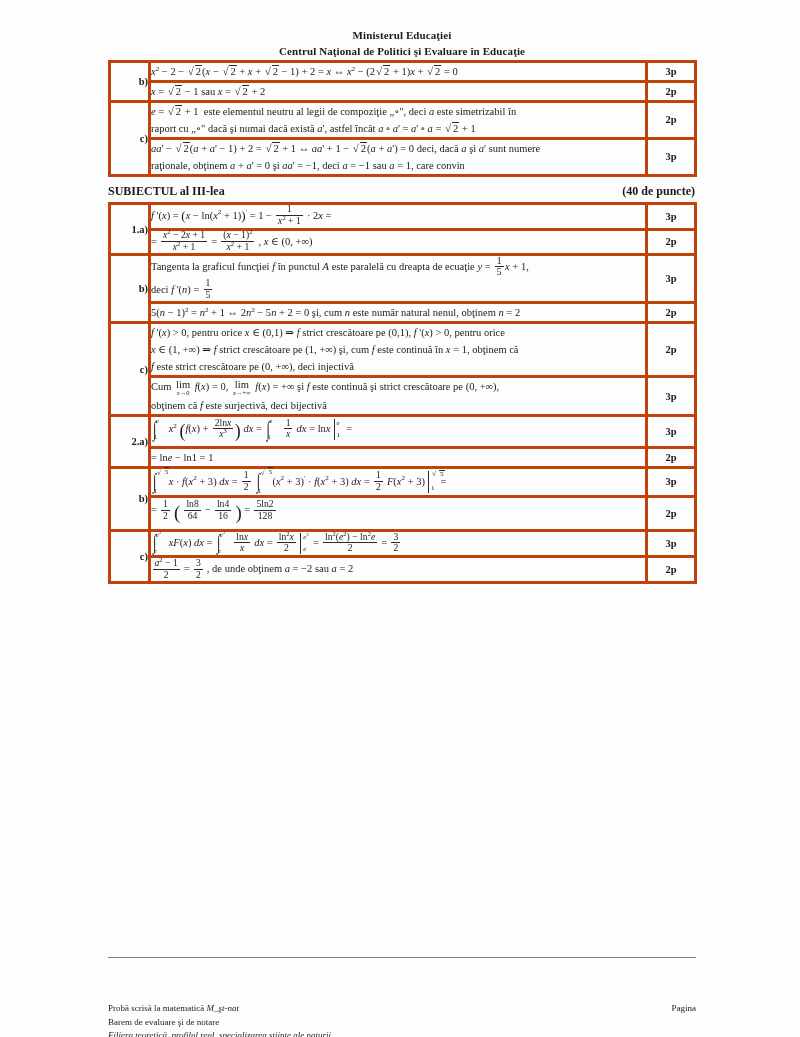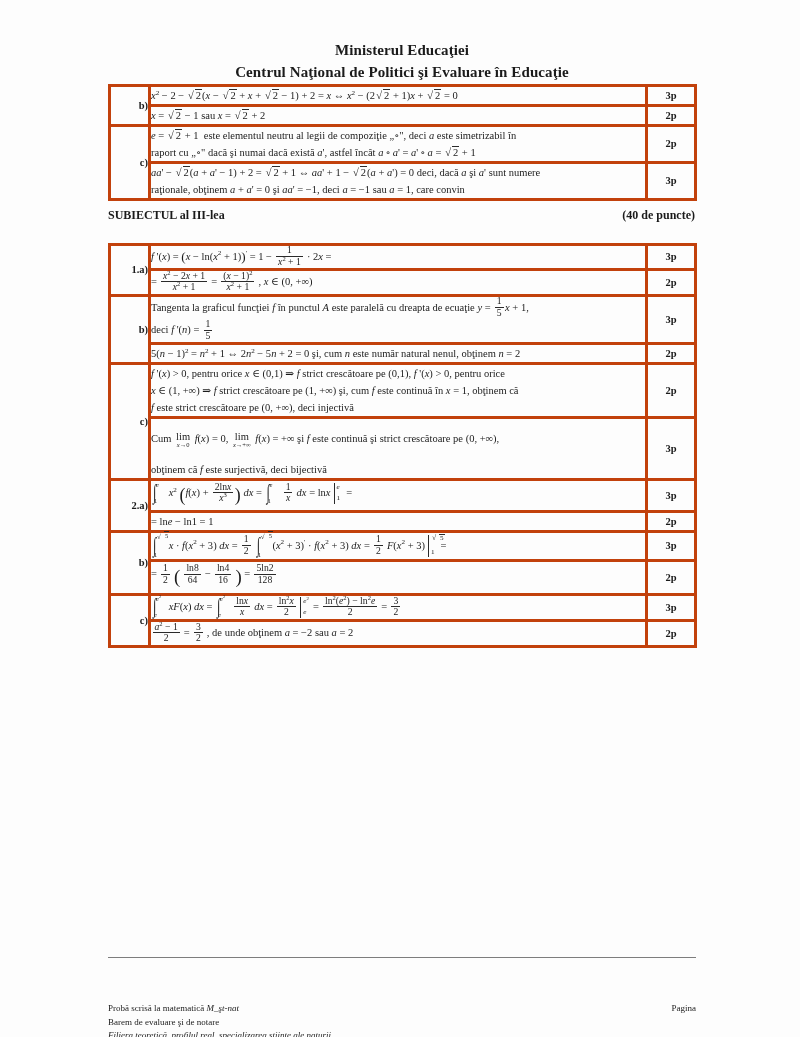--- a/index.html
+++ b/index.html
@@ -25,24 +25,24 @@
   .content {
     position: absolute;
     left: 108px;
     top: 0;
     width: 588px;
   }
 
   
   .doc-header {
     text-align: center;
-    font-size: 15px;
+    font-size: 11px;
     line-height: 1.45;
     font-weight: bold;
-    padding-top: 40px;
+    padding-top: 28px;
     letter-spacing: 0.1px;
   }
   .doc-header div { white-space: nowrap; }
 
   
   table.barem {
     border-collapse: collapse;
     width: 588px;
     table-layout: fixed;
     font-size: 10.5px;
@@ -74,21 +74,21 @@
     font-size: 10.5px;
   }
 
   
   .subject-head {
     display: flex;
     justify-content: space-between;
     align-items: baseline;
     font-weight: bold;
     font-size: 12px;
-    margin: 7px 0 20px 0;
+    margin: 7px 0 3px 0;
     padding-right: 1px;
   }
 
   
   .m { font-style: italic; font-family: "Liberation Serif", serif; }
   .up { font-style: normal; }
   sub, sup { font-size: 68%; font-style: normal; line-height: 0; }
   sup { vertical-align: super; }
 
   .frac {
@@ -177,21 +177,21 @@
   .evalbar .lo {
     position: absolute; left: 4px; bottom: -0.08em;
     font-size: 0.68em; white-space: nowrap;
   }
 
   .lim {
     display: inline-block;
     position: relative;
     text-align: center;
     vertical-align: middle;
-    margin: 12px 2px;
+    margin: 0 2px;
     line-height: 1.05;
   }
   .lim .op { display: block; font-style: normal; }
   .lim .und { display: block; font-size: 0.62em; white-space: nowrap; }
 
   .ln2 { font-style: normal; }
 
   
   .doc-footer {
     position: absolute;

